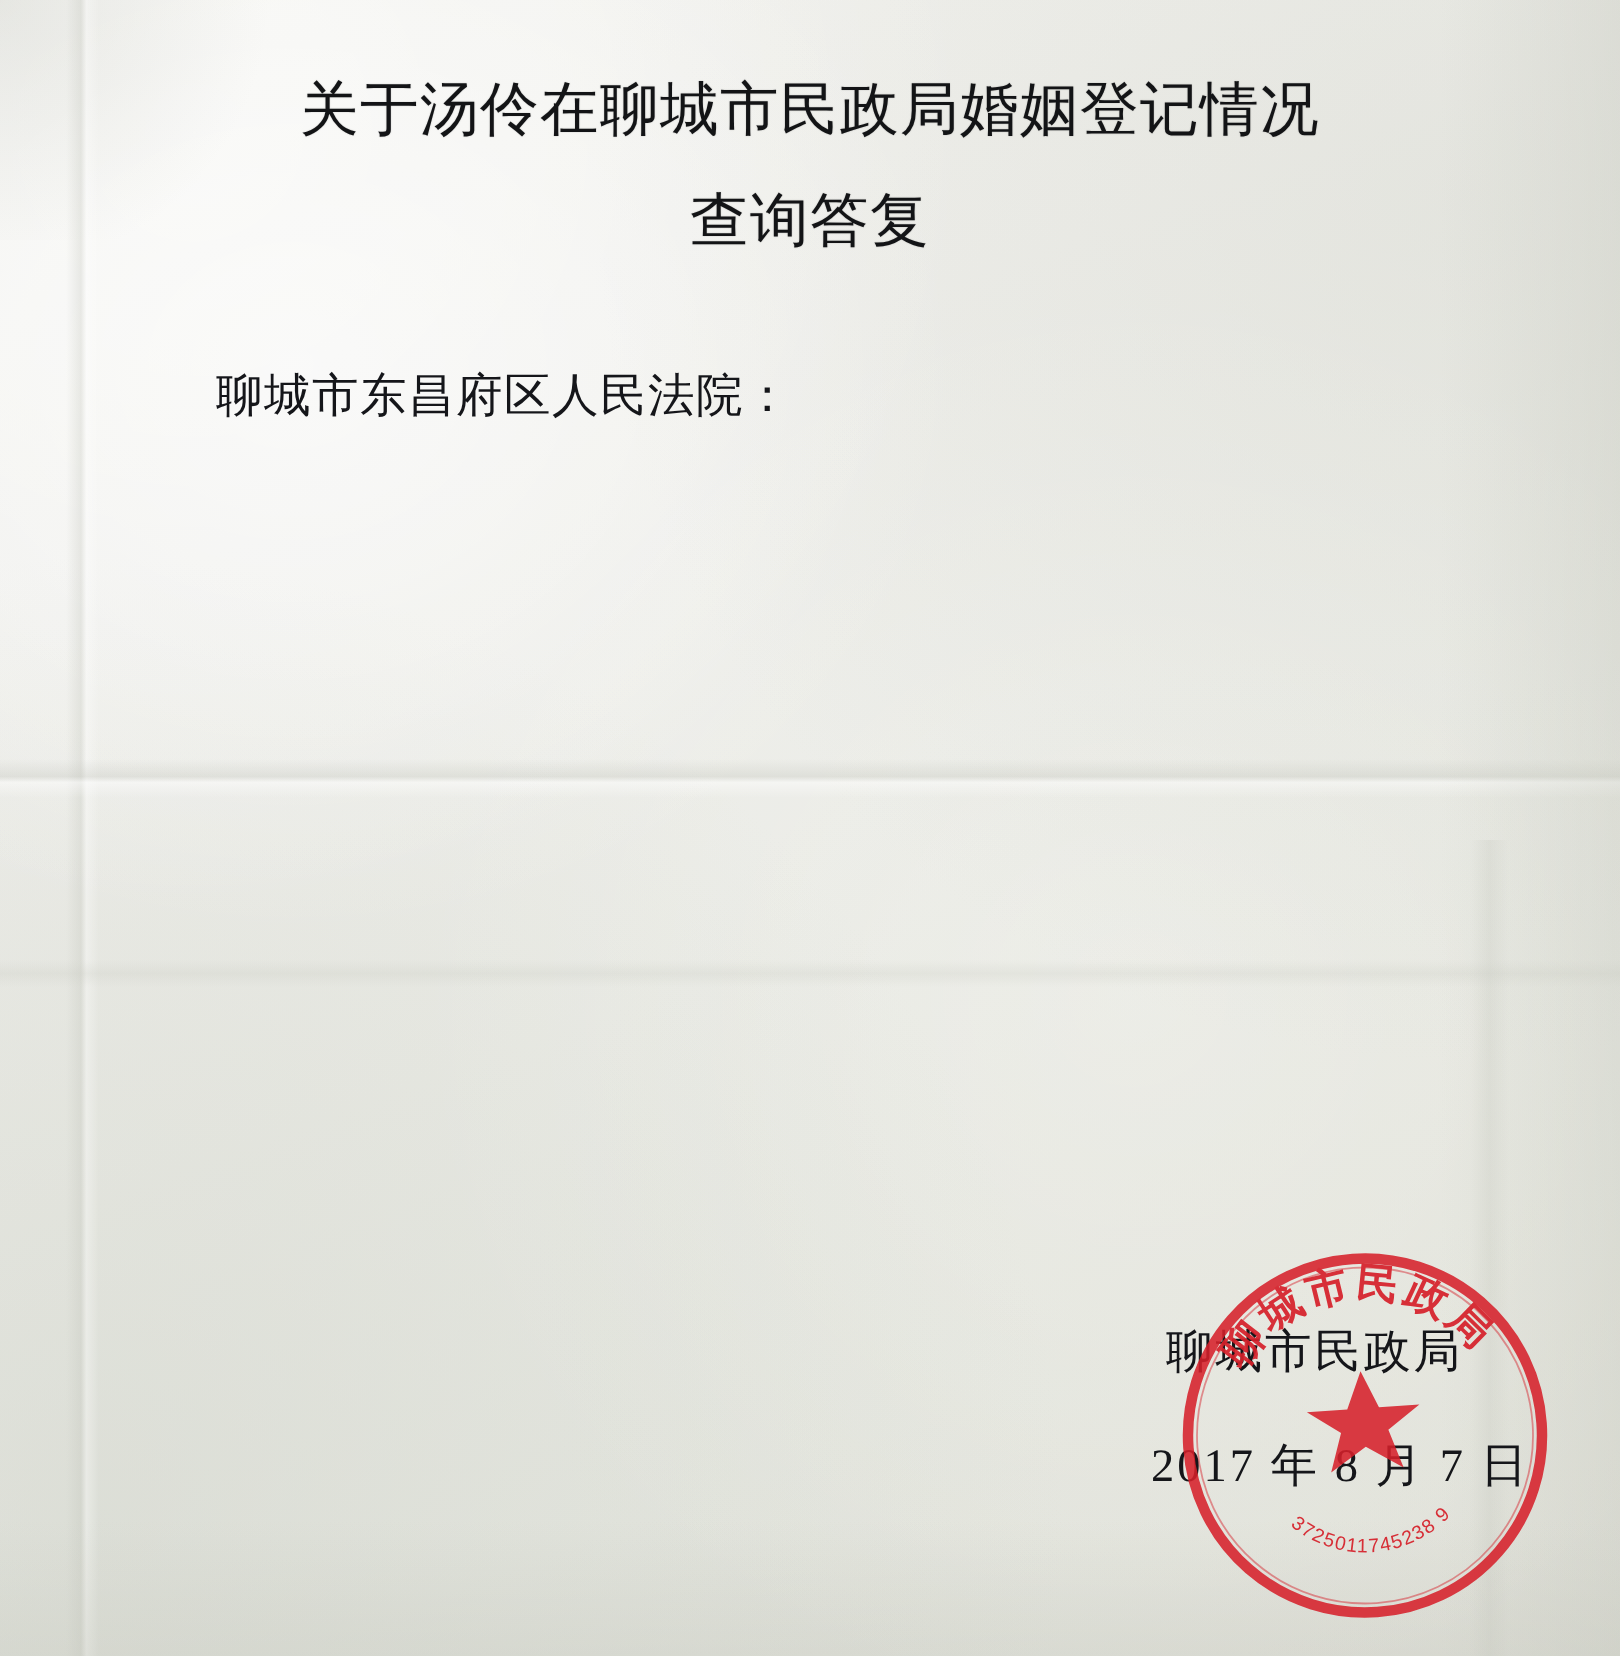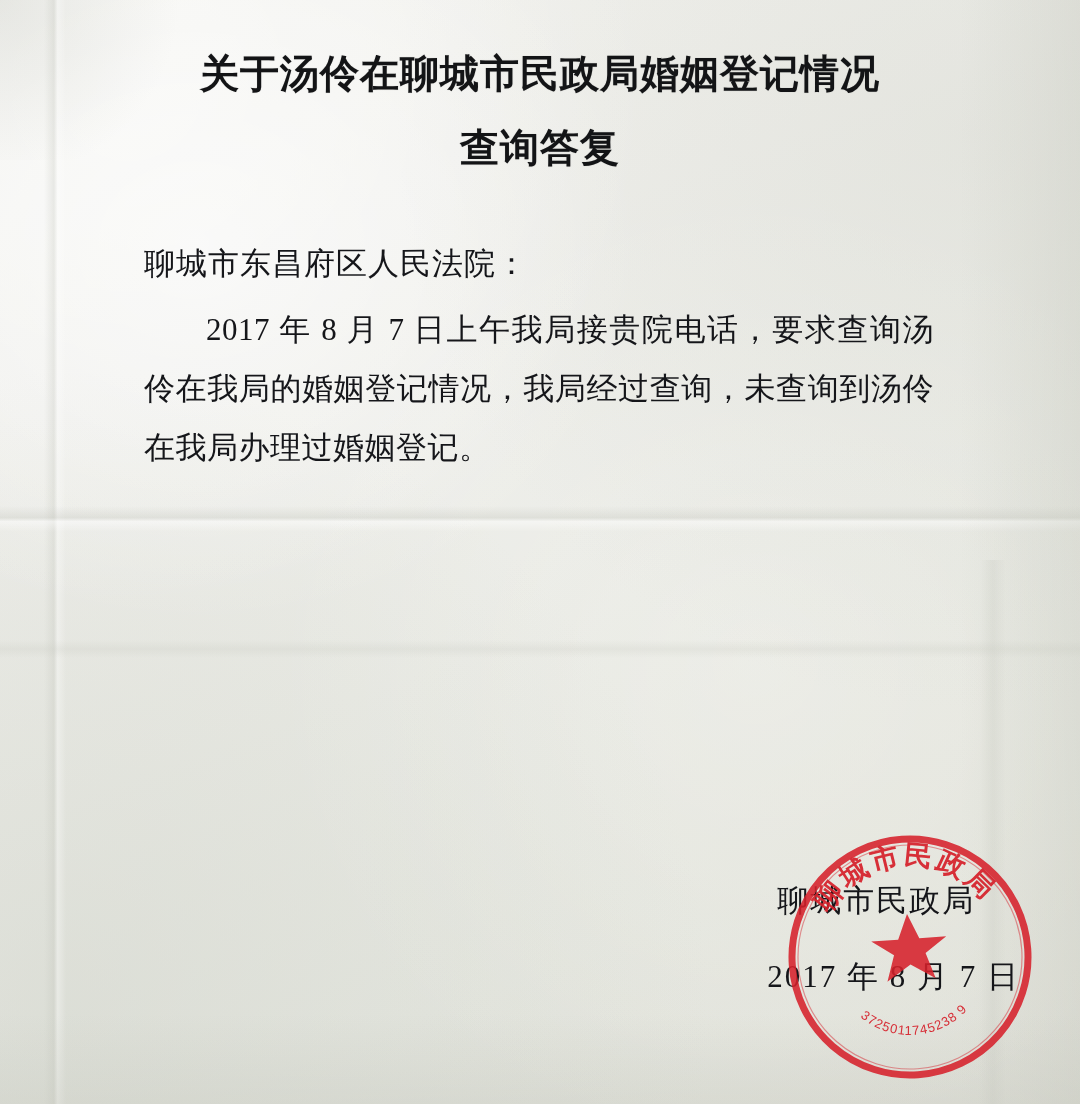--- a/index.html
+++ b/index.html
@@ -83,21 +83,21 @@
     position: absolute;
     inset: 0;
     color: #16171a;
   }
 
   .doc-title {
     position: absolute;
     left: 0; right: 0;
     top: 46px;
     text-align: center;
-    font-weight: bold;
+    font-weight: normal;
     font-size: 39px;
     line-height: 56px;
     letter-spacing: 1px;
     color: #131416;
     text-shadow: 0 0 1px rgba(0,0,0,0.25);
   }
   .doc-title .line2 {
     display: block;
     margin-top: 18px;
   }
@@ -191,21 +191,20 @@
 
   <div class="doc-body">
 
     <div class="doc-title">
       <span>关于汤伶在聊城市民政局婚姻登记情况</span>
       <span class="line2">查询答复</span>
     </div>
 
     <div class="addressee">聊城市东昌府区人民法院：</div>
 
-    <div class="para para-main">2017 年 8 月 7 日上午我局接贵院电话，要求查询汤伶在我局的婚姻登记情况，我局经过查询，未查询到汤伶在我局办理过婚姻登记。</div>
 
 
     <div class="sign-block">
       <div class="sign-org">聊城市民政局</div>
       <div class="sign-date">2017 年 8 月 7 日</div>
     </div>
 
     <div class="seal">
       <svg width="250" height="250" viewBox="0 0 250 250" xmlns="http://www.w3.org/2000/svg">
         <defs>

